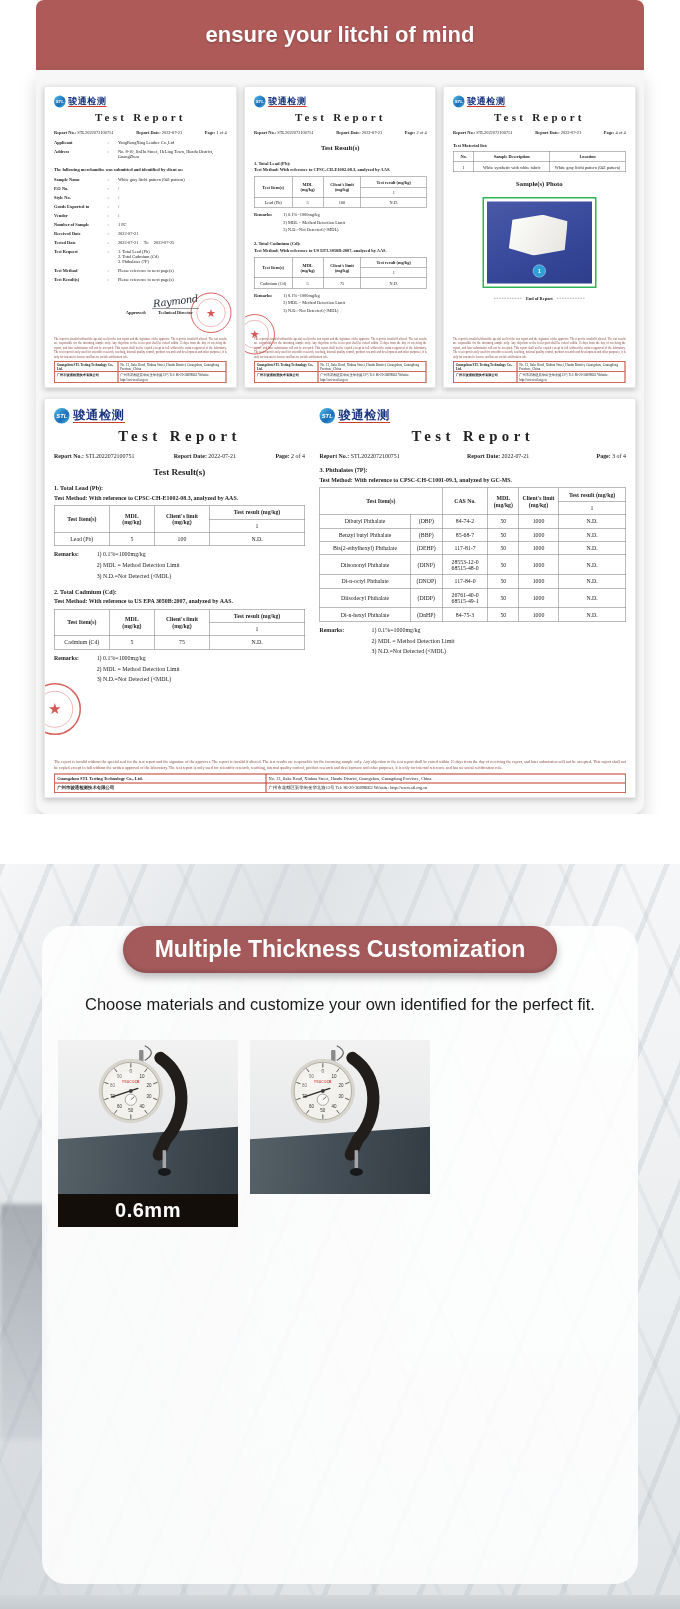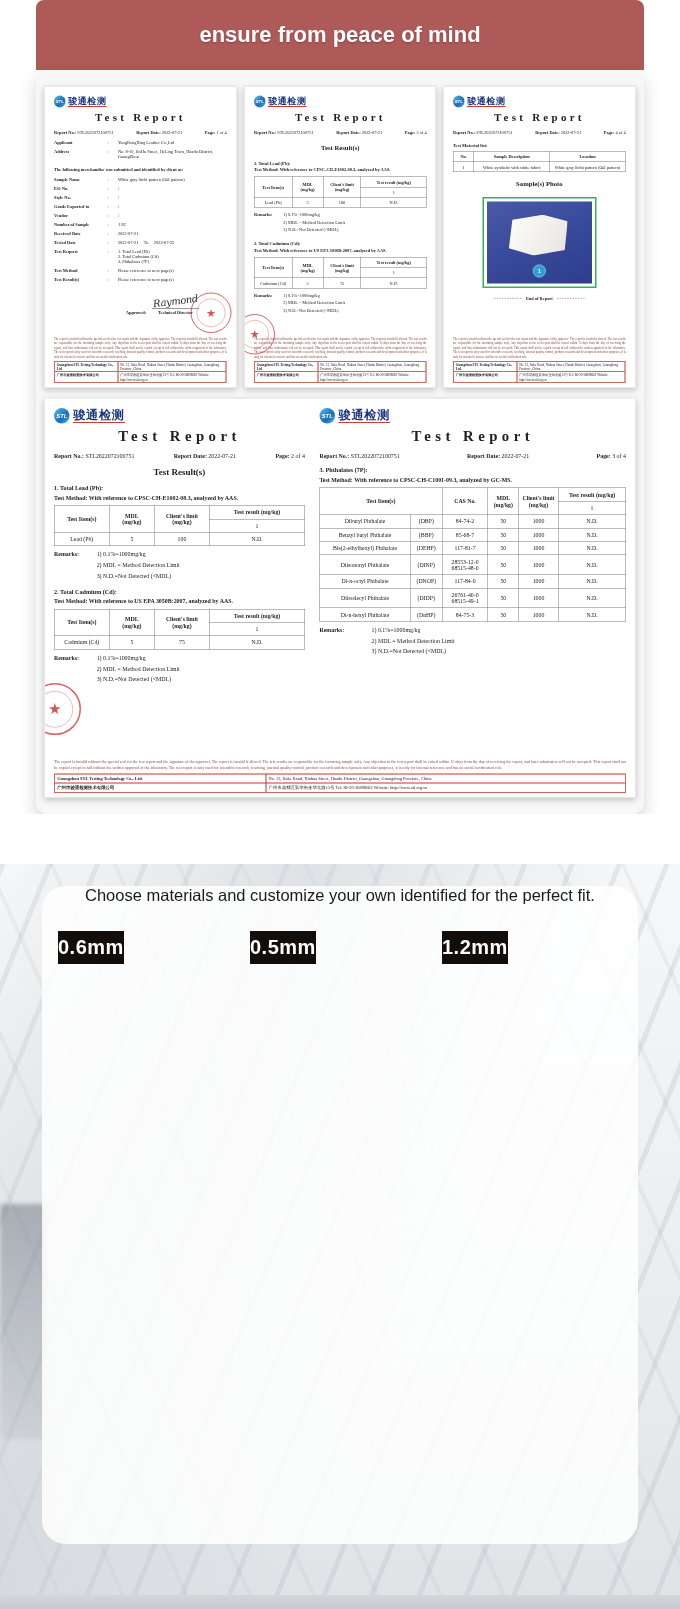--- a/index.html
+++ b/index.html
@@ -113,21 +113,21 @@
     background:linear-gradient(#d3d7da,#c5cace); }
 
   .card2 { position:relative; margin:20px 42px 0; height:658px;
     background:rgba(255,255,255,.86); border-radius:24px; }
   .pill { width:fit-content; margin:62px auto 0; background:#a45a5b; color:#fff;
     font-size:23px; font-weight:bold; padding:10px 32px; border-radius:28px;
     box-shadow:0 4px 8px rgba(0,0,0,.28), inset 0 -2px 4px rgba(0,0,0,.15); }
   .subtitle { text-align:center; margin-top:22px; font-size:16.5px; color:#1b1b1b; }
 
   .grid { margin:26px 16px 0; display:grid; grid-template-columns:repeat(3,1fr); gap:22px 12px; }
-  .tile { display:flex; }
+  .tile { display:flex; flex-direction:column; }
   .tile-img { height:154px; position:relative; overflow:hidden;
     background:linear-gradient(180deg,#f2f2f2 0%,#e9eaeb 50%,#e3e5e6 100%); }
   .tile-img::after { content:""; position:absolute; left:-8%; right:-8%; bottom:-10px; height:46%;
     background:linear-gradient(100deg,#5a646b 0%,#454f57 45%,#303940 100%); transform:rotate(-4deg); }
   .gauge { position:absolute; left:50%; top:4px; transform:translateX(-56%); height:148px; width:112px; z-index:2; }
   .tile-label { height:33px; background:#140e0a; color:#fff; display:flex; align-items:center;
     justify-content:center; font-size:20px; font-weight:bold; letter-spacing:.5px; }
 </style>
 </head>
 <body>
@@ -168,21 +168,21 @@
     <line x1="48" y1="64" x2="52" y2="60.5" stroke="#555" stroke-width="1"></line>
     <line x1="56" y1="51" x2="26" y2="61" stroke="#2b2b2b" stroke-width="1.6" stroke-linecap="round"></line>
     <circle cx="48" cy="54" r="2.2" fill="#3a3a3a"></circle>
     <ellipse cx="39" cy="42" rx="17" ry="9" fill="rgba(255,255,255,.33)" transform="rotate(-22 39 42)"></ellipse>
     <rect x="84.5" y="122" width="4" height="22" fill="#a6a6a6"></rect>
     <ellipse cx="86.5" cy="147" rx="7.5" ry="4.5" fill="#17181a"></ellipse>
   </symbol>
 </svg>
 
 <div class="banner">
-  <span>ensure from peace of mind</span>
+  <span>ensure your litchi of mind</span>
 </div>
 
 <div class="report-card">
 
   <div class="row1">
 
     <div class="sheet s-sm">
       <div class="shrink">
         <div class="rep-logo">
           <span class="ball">STL</span>
@@ -632,44 +632,38 @@
     </div>
   </div>
 </div>
 
 <div class="gap"></div>
 
 <div class="section2">
   <div class="bg-strip-left"></div>
 
   <div class="card2">
+    <div class="pill">
+      <span>Multiple Thickness Customization</span>
+    </div>
     <p class="subtitle">Choose materials and customize your own identified for the perfect fit.</p>
 
     <div class="grid">
       <figure class="tile">
         <div class="tile-img">
           <svg class="gauge" viewBox="0 0 120 170">
               <use href="#gauge-sym"></use>
             </svg>
         </div>
         <figcaption class="tile-label">0.6mm</figcaption>
       </figure>
       <figure class="tile">
         <div class="tile-img">
           <svg class="gauge" viewBox="0 0 120 170">
               <use href="#gauge-sym"></use>
             </svg>
         </div>
-        <figcaption class="tile-label">0.5mm</figcaption>
-      </figure>
-      <figure class="tile">
-        <div class="tile-img">
-          <svg class="gauge" viewBox="0 0 120 170">
-              <use href="#gauge-sym"></use>
-            </svg>
-        </div>
-        <figcaption class="tile-label">1.2mm</figcaption>
       </figure>
     </div>
   </div>
 
   <div class="bottom-strip"></div>
 </div>
 
 </body></html>

